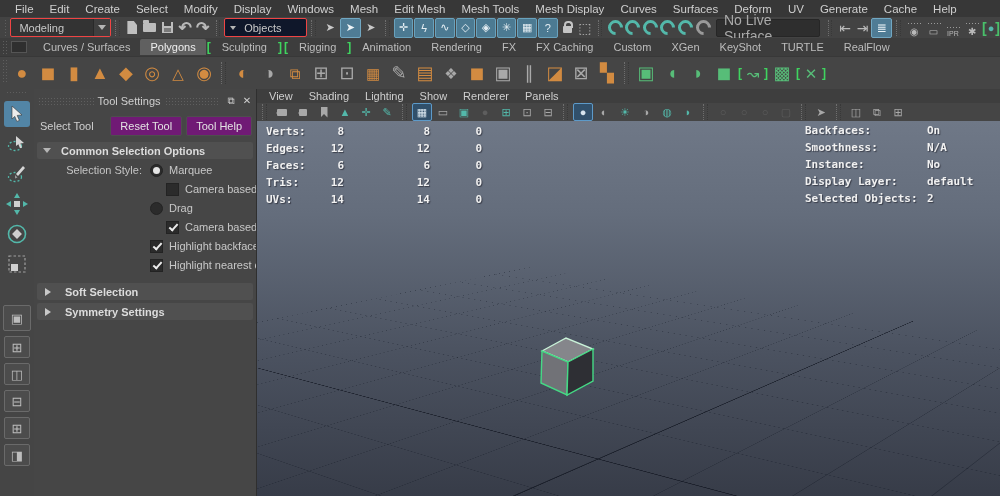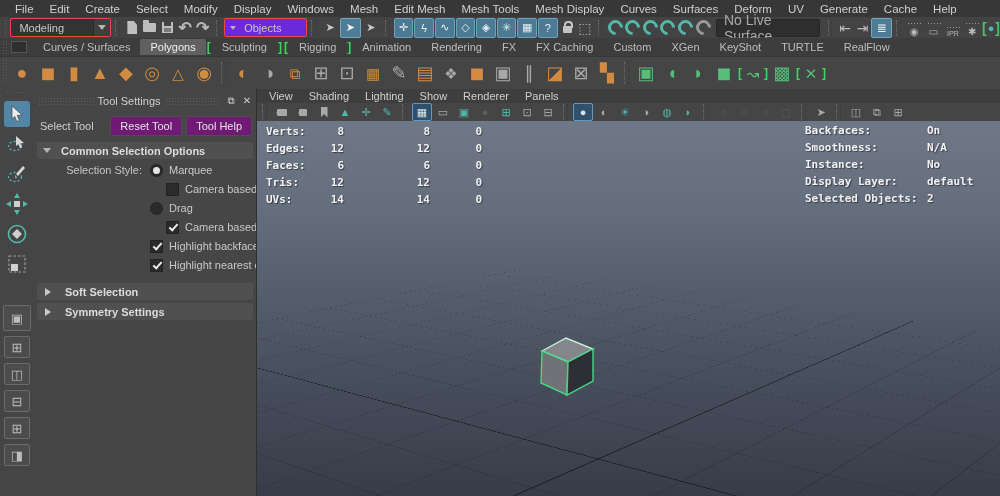--- a/index.html
+++ b/index.html
@@ -185,21 +185,21 @@
       </span>
     <span class="sl-icon">
         <span class="folder-shape"></span>
       </span>
     <span class="sl-icon">
         <span class="save-shape"></span>
       </span>
     <span class="sl-icon" style="font-size:16px;font-weight:bold;">↶</span>
     <span class="sl-icon" style="font-size:16px;font-weight:bold;">↷</span>
     <div class="sep"></div>
-    <div class="dd" style="width:92px;background:#6d28d9;">
+    <div class="dd" style="width:92px;background:#0f172a;">
       <span style="padding-left:5px;display:flex;">
           <span class="tri-down sm"></span>
         </span>
       <span class="dd-label">Objects</span>
     </div>
     <div class="sep"></div>
     <span class="mode-btn">➤</span>
     <span class="mode-btn active">➤</span>
     <span class="mode-btn">➤</span>
     <div class="sep"></div>

